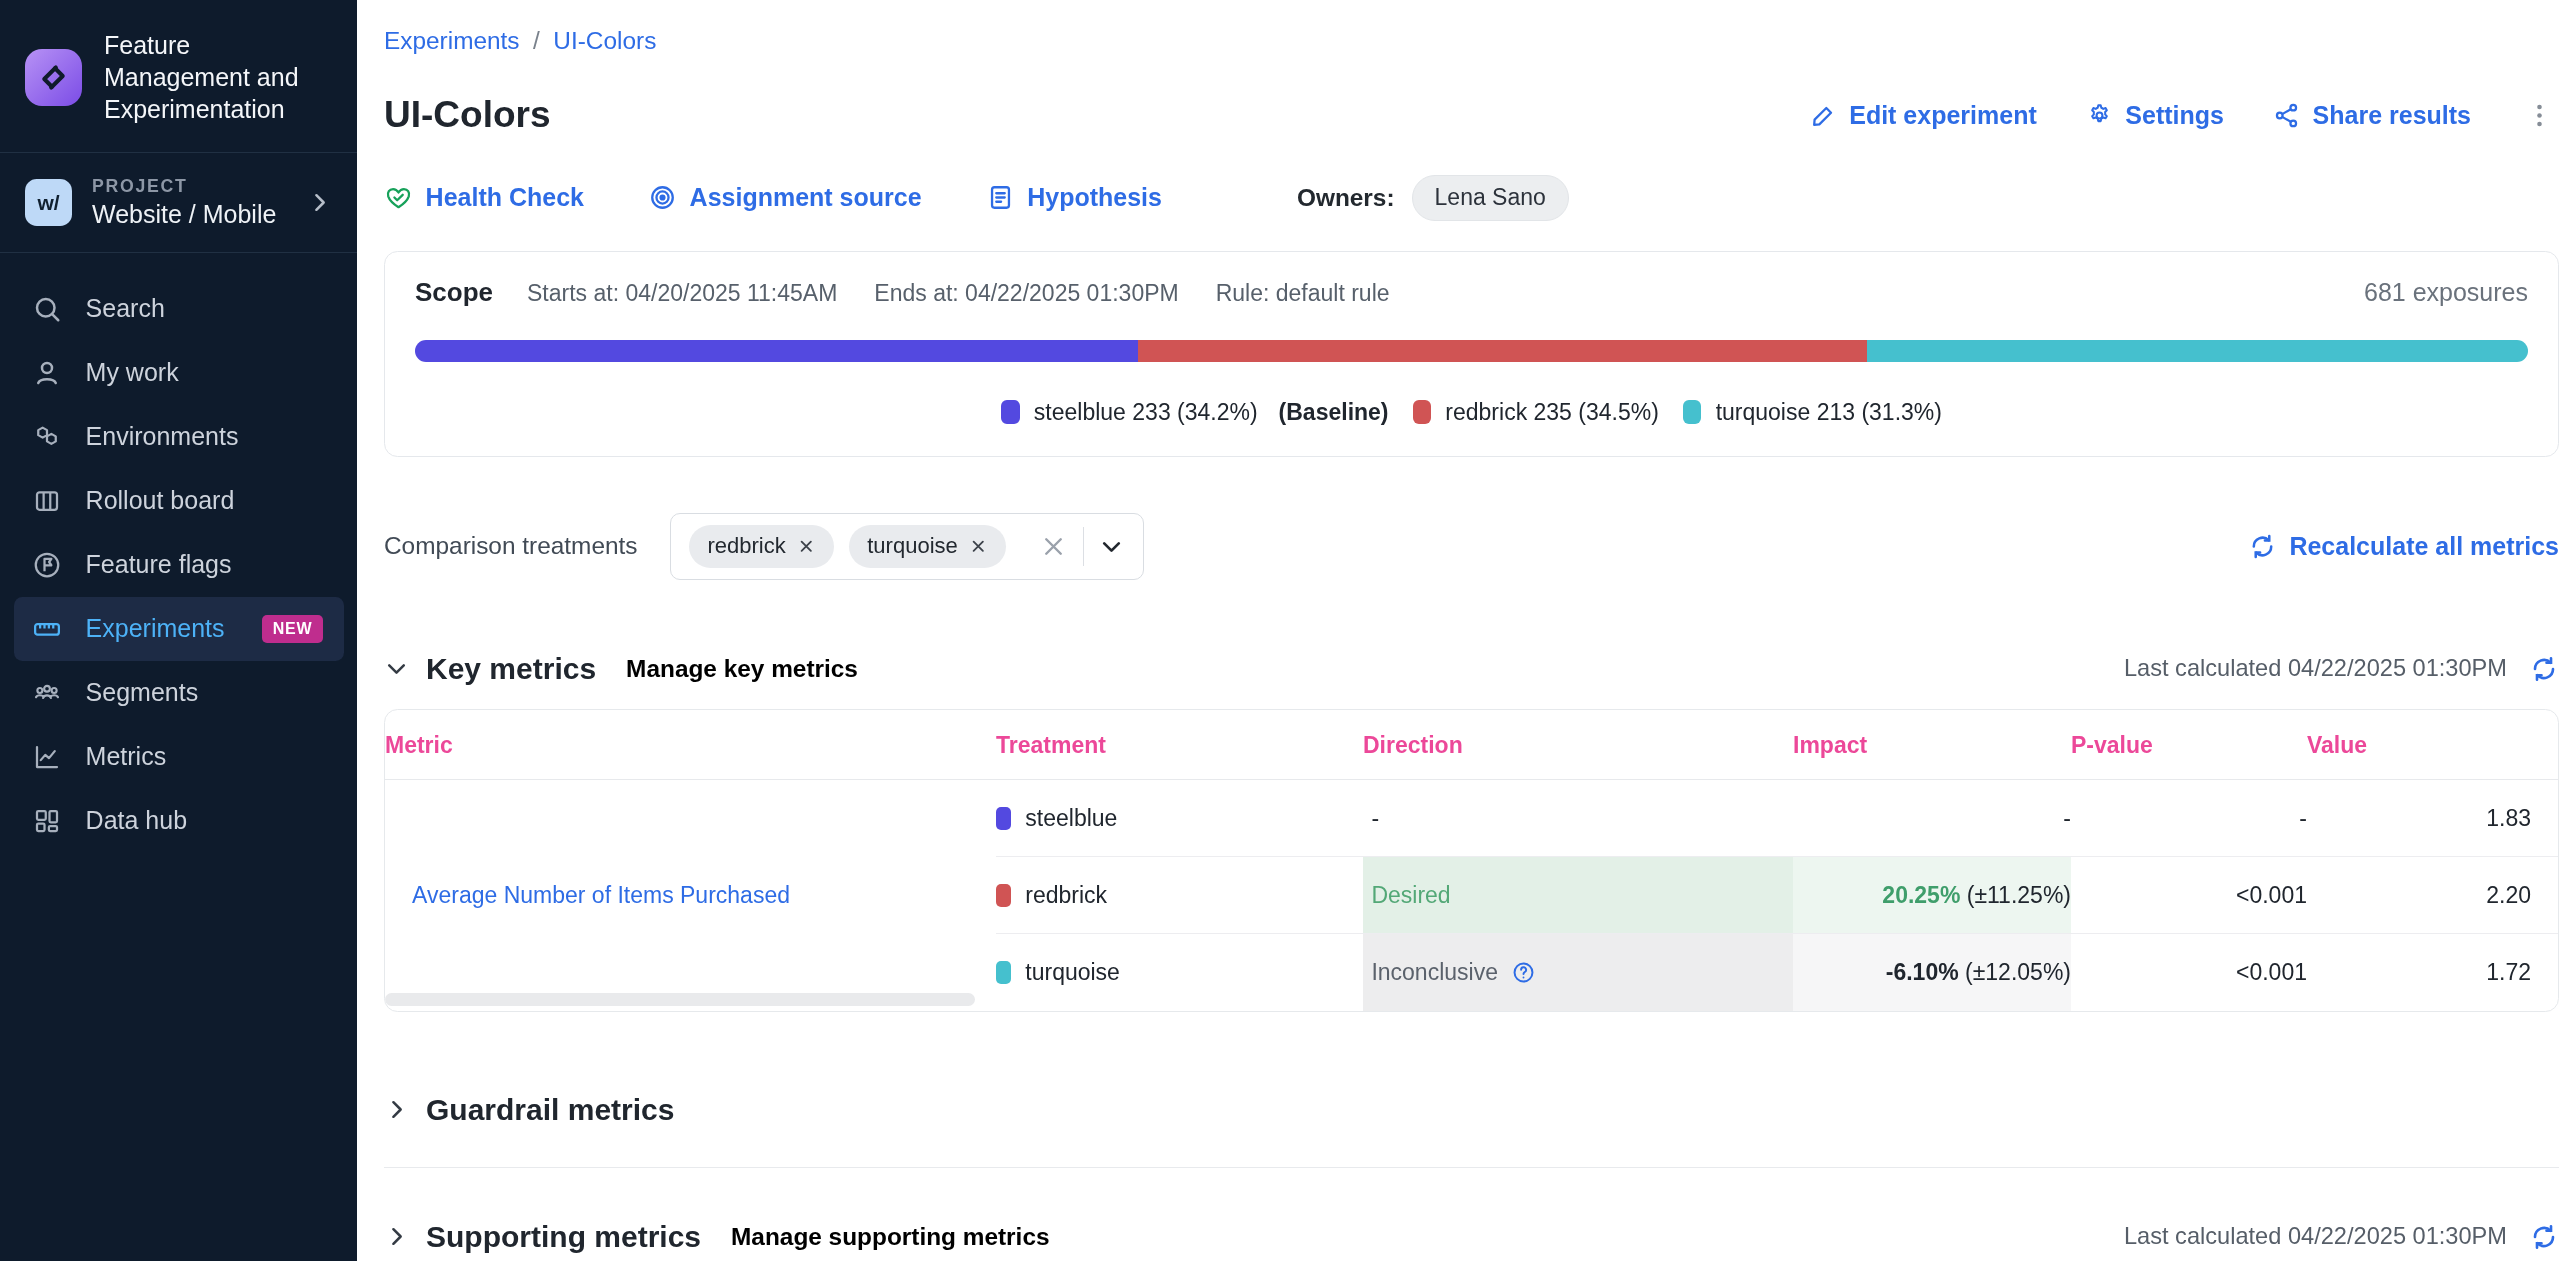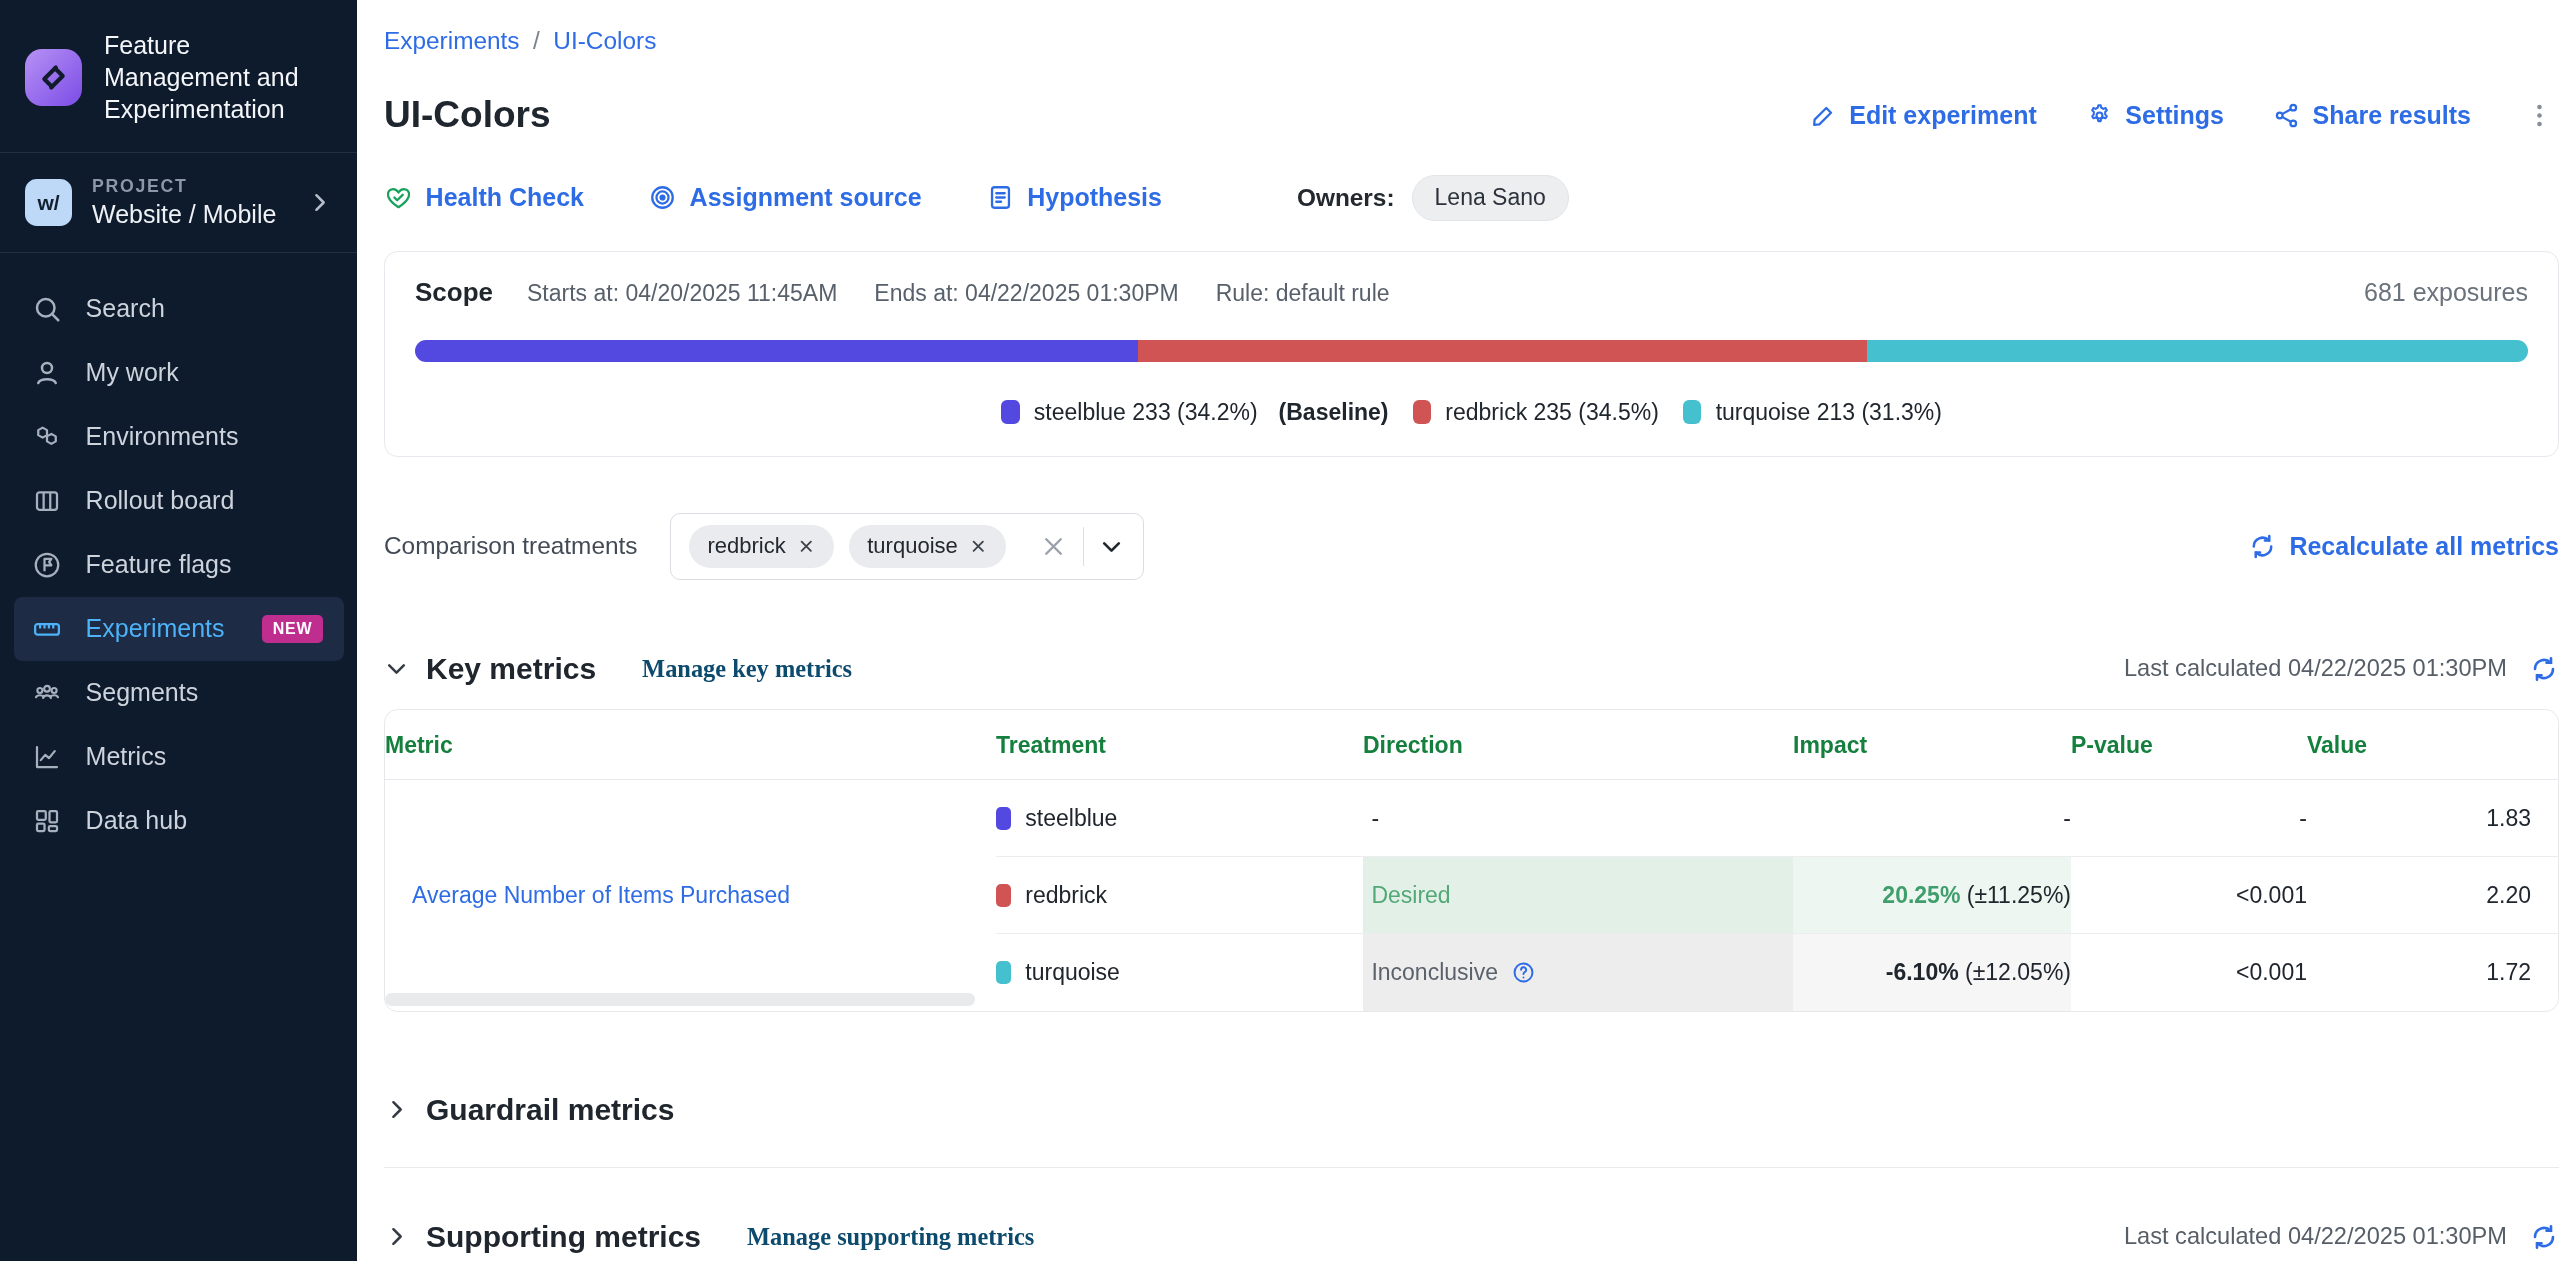--- a/index.html
+++ b/index.html
@@ -91,27 +91,27 @@
   .chip { background: #e9ebee; border-radius: 842px; padding: 8.4px 18.5px; font-size: 22px; color: #22282f; display: flex; align-items: center; gap: 11px; }
   .chip-x { color: #3d434b; cursor: pointer; }
   .select-clear { margin-left: auto; color: #9aa1ab; cursor: pointer; }
   .select-divider { width: 0.8px; height: 39px; background: #dcdfe4; }
   .select-chevron { color: #22272e; cursor: pointer; }
   .recalculate { margin-left: auto; display: flex; gap: 12px; align-items: center; color: #2e6ce5; font-size: 25px; font-weight: 700; cursor: pointer; }
 
   .section-head { display: flex; align-items: center; margin-top: 72px; }
   .section-chevron { color: #343b44; cursor: pointer; }
   .section-title { font-size: 30px; font-weight: 700; color: #20262e; margin-left: 17px; }
-  .manage-link { color: #0c4a6e; font-size: 24.4px; font-weight: 700; margin-left: 46px; cursor: pointer; font-family: Liberation Serif, serif; }
+  .manage-link { color: #000000; font-size: 24.4px; font-weight: 700; margin-left: 30px; cursor: pointer; }
   .last-calc { margin-left: auto; display: flex; align-items: center; gap: 22px; font-size: 23.6px; color: #565e68; }
   .refresh-btn { color: #2e6ce5; cursor: pointer; }
 
   .metrics-card { border: 0.8px solid #e6e9ec; border-radius: 13.5px; margin-top: 23.6px; position: relative; overflow: hidden; }
   table.metrics { width: 100%; border-collapse: collapse; font-size: 23px; color: #20262e; }
-  .metrics thead th { font-weight: 700; text-align: left; padding: 22px 0 20px; border-bottom: 0.8px solid #e7e9ec; color: #15803d; }
+  .metrics thead th { font-weight: 700; text-align: left; padding: 22px 0 20px; border-bottom: 0.8px solid #e7e9ec; color: #ec4899; }
   .col-metric   { width: 611px; padding-left: 27px; }
   .col-treat    { width: 367px; }
   .col-dir      { width: 430px; }
   .col-impact   { width: 278px; text-align: right; }
   .col-pvalue   { width: 236px; text-align: right; }
   .col-value    { text-align: right; padding-right: 27px; }
   .metrics tbody td { height: 77px; }
   .metrics td.sep { border-top: 0.8px solid #ededf0; }
   .metric-cell { vertical-align: middle; padding-left: 27px; }
   .metric-link { color: #2e6ce5; cursor: pointer; }

